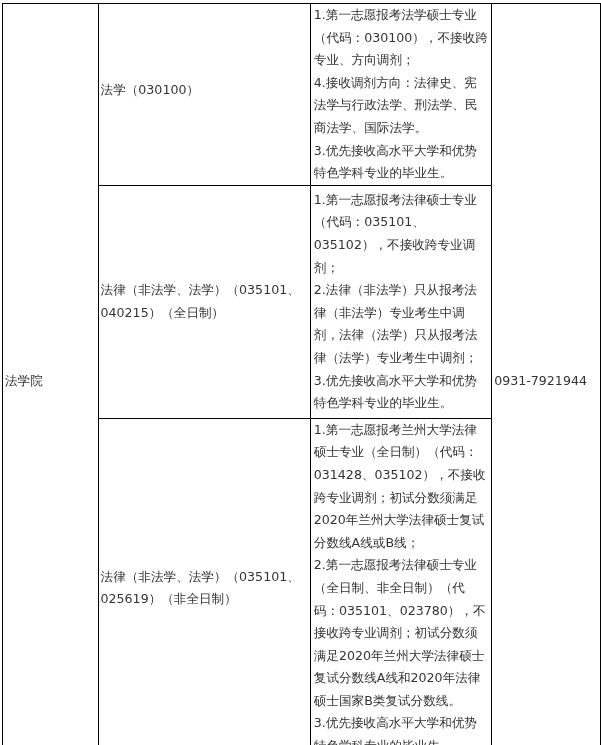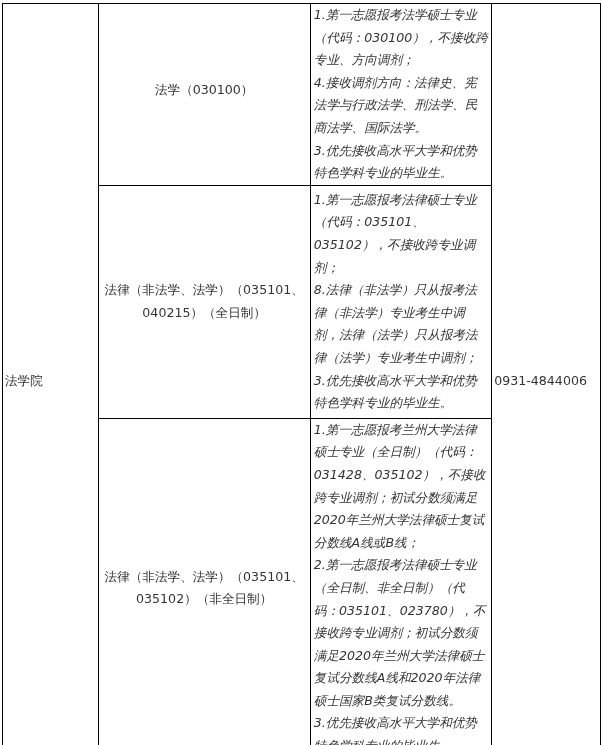--- a/index.html
+++ b/index.html
@@ -1,22 +1,22 @@
 <!DOCTYPE html>
 <html><head>
   <meta charset="utf-8">
   <style>
     html, body { margin:0; padding:0; background:#ffffff; }
     body { width:601px; height:745px; overflow:hidden; position:relative;
       font-family:"DejaVu Sans", sans-serif; color:#333333; }
     .tbl { position:absolute; left:2px; top:3px; border-collapse:collapse; table-layout:fixed; }
     .tbl td { border:1.3px solid #000; vertical-align:middle; padding:0 2px; font-size:12.6px; line-height:22.6px; }
     .c1 { width:91px; }
-    .c2 { width:208px;text-align:center; }
-    .c3 { width:176px; padding-left:3px !important;font-style:italic; }
+    .c2 { width:208px; }
+    .c3 { width:176px; padding-left:3px !important; }
     .c4 { width:104px; }
     .req-line { display:block; white-space:pre-wrap; }
     .top-strip { position:absolute; left:0; top:0; width:601px; height:3px; }
   </style>
 </head>
 <body>
 
 <div class="top-strip"></div>
 
 <table class="tbl">
@@ -27,36 +27,36 @@
     </td>
     <td class="c2" style="vertical-align:middle; padding-bottom:8px;">
       <span>法学（030100）</span>
     </td>
     <td class="c3">
       <span class="req-line">1.第一志愿报考法学硕士专业（代码：030100），不接收跨专业、方向调剂；</span>
       <span class="req-line">4.接收调剂方向：法律史、宪法学与行政法学、刑法学、民商法学、国际法学。</span>
       <span class="req-line">3.优先接收高水平大学和优势特色学科专业的毕业生。</span>
     </td>
     <td class="c4" rowspan="3">
-      <span>0931-4844006</span>
+      <span>0931-7921944</span>
     </td>
   </tr>
   <tr style="height:233px;">
     <td class="c2">
       <span>法律（非法学、法学）（035101、040215）（全日制）</span>
     </td>
     <td class="c3">
       <span class="req-line">1.第一志愿报考法律硕士专业（代码：035101、035102），不接收跨专业调剂；</span>
-      <span class="req-line">8.法律（非法学）只从报考法律（非法学）专业考生中调剂，法律（法学）只从报考法律（法学）专业考生中调剂；</span>
+      <span class="req-line">2.法律（非法学）只从报考法律（非法学）专业考生中调剂，法律（法学）只从报考法律（法学）专业考生中调剂；</span>
       <span class="req-line">3.优先接收高水平大学和优势特色学科专业的毕业生。</span>
     </td>
   </tr>
   <tr style="height:337px;">
     <td class="c2">
-      <span>法律（非法学、法学）（035101、035102）（非全日制）</span>
+      <span>法律（非法学、法学）（035101、025619）（非全日制）</span>
     </td>
     <td class="c3">
       <span class="req-line">1.第一志愿报考兰州大学法律硕士专业（全日制）（代码：031428、035102），不接收跨专业调剂；初试分数须满足2020年兰州大学法律硕士复试分数线A线或B线；</span>
       <span class="req-line">2.第一志愿报考法律硕士专业（全日制、非全日制）（代码：035101、023780），不接收跨专业调剂；初试分数须满足2020年兰州大学法律硕士复试分数线A线和2020年法律硕士国家B类复试分数线。</span>
       <span class="req-line">3.优先接收高水平大学和优势特色学科专业的毕业生。</span>
     </td>
   </tr>
 </tbody>
   </table>
 

